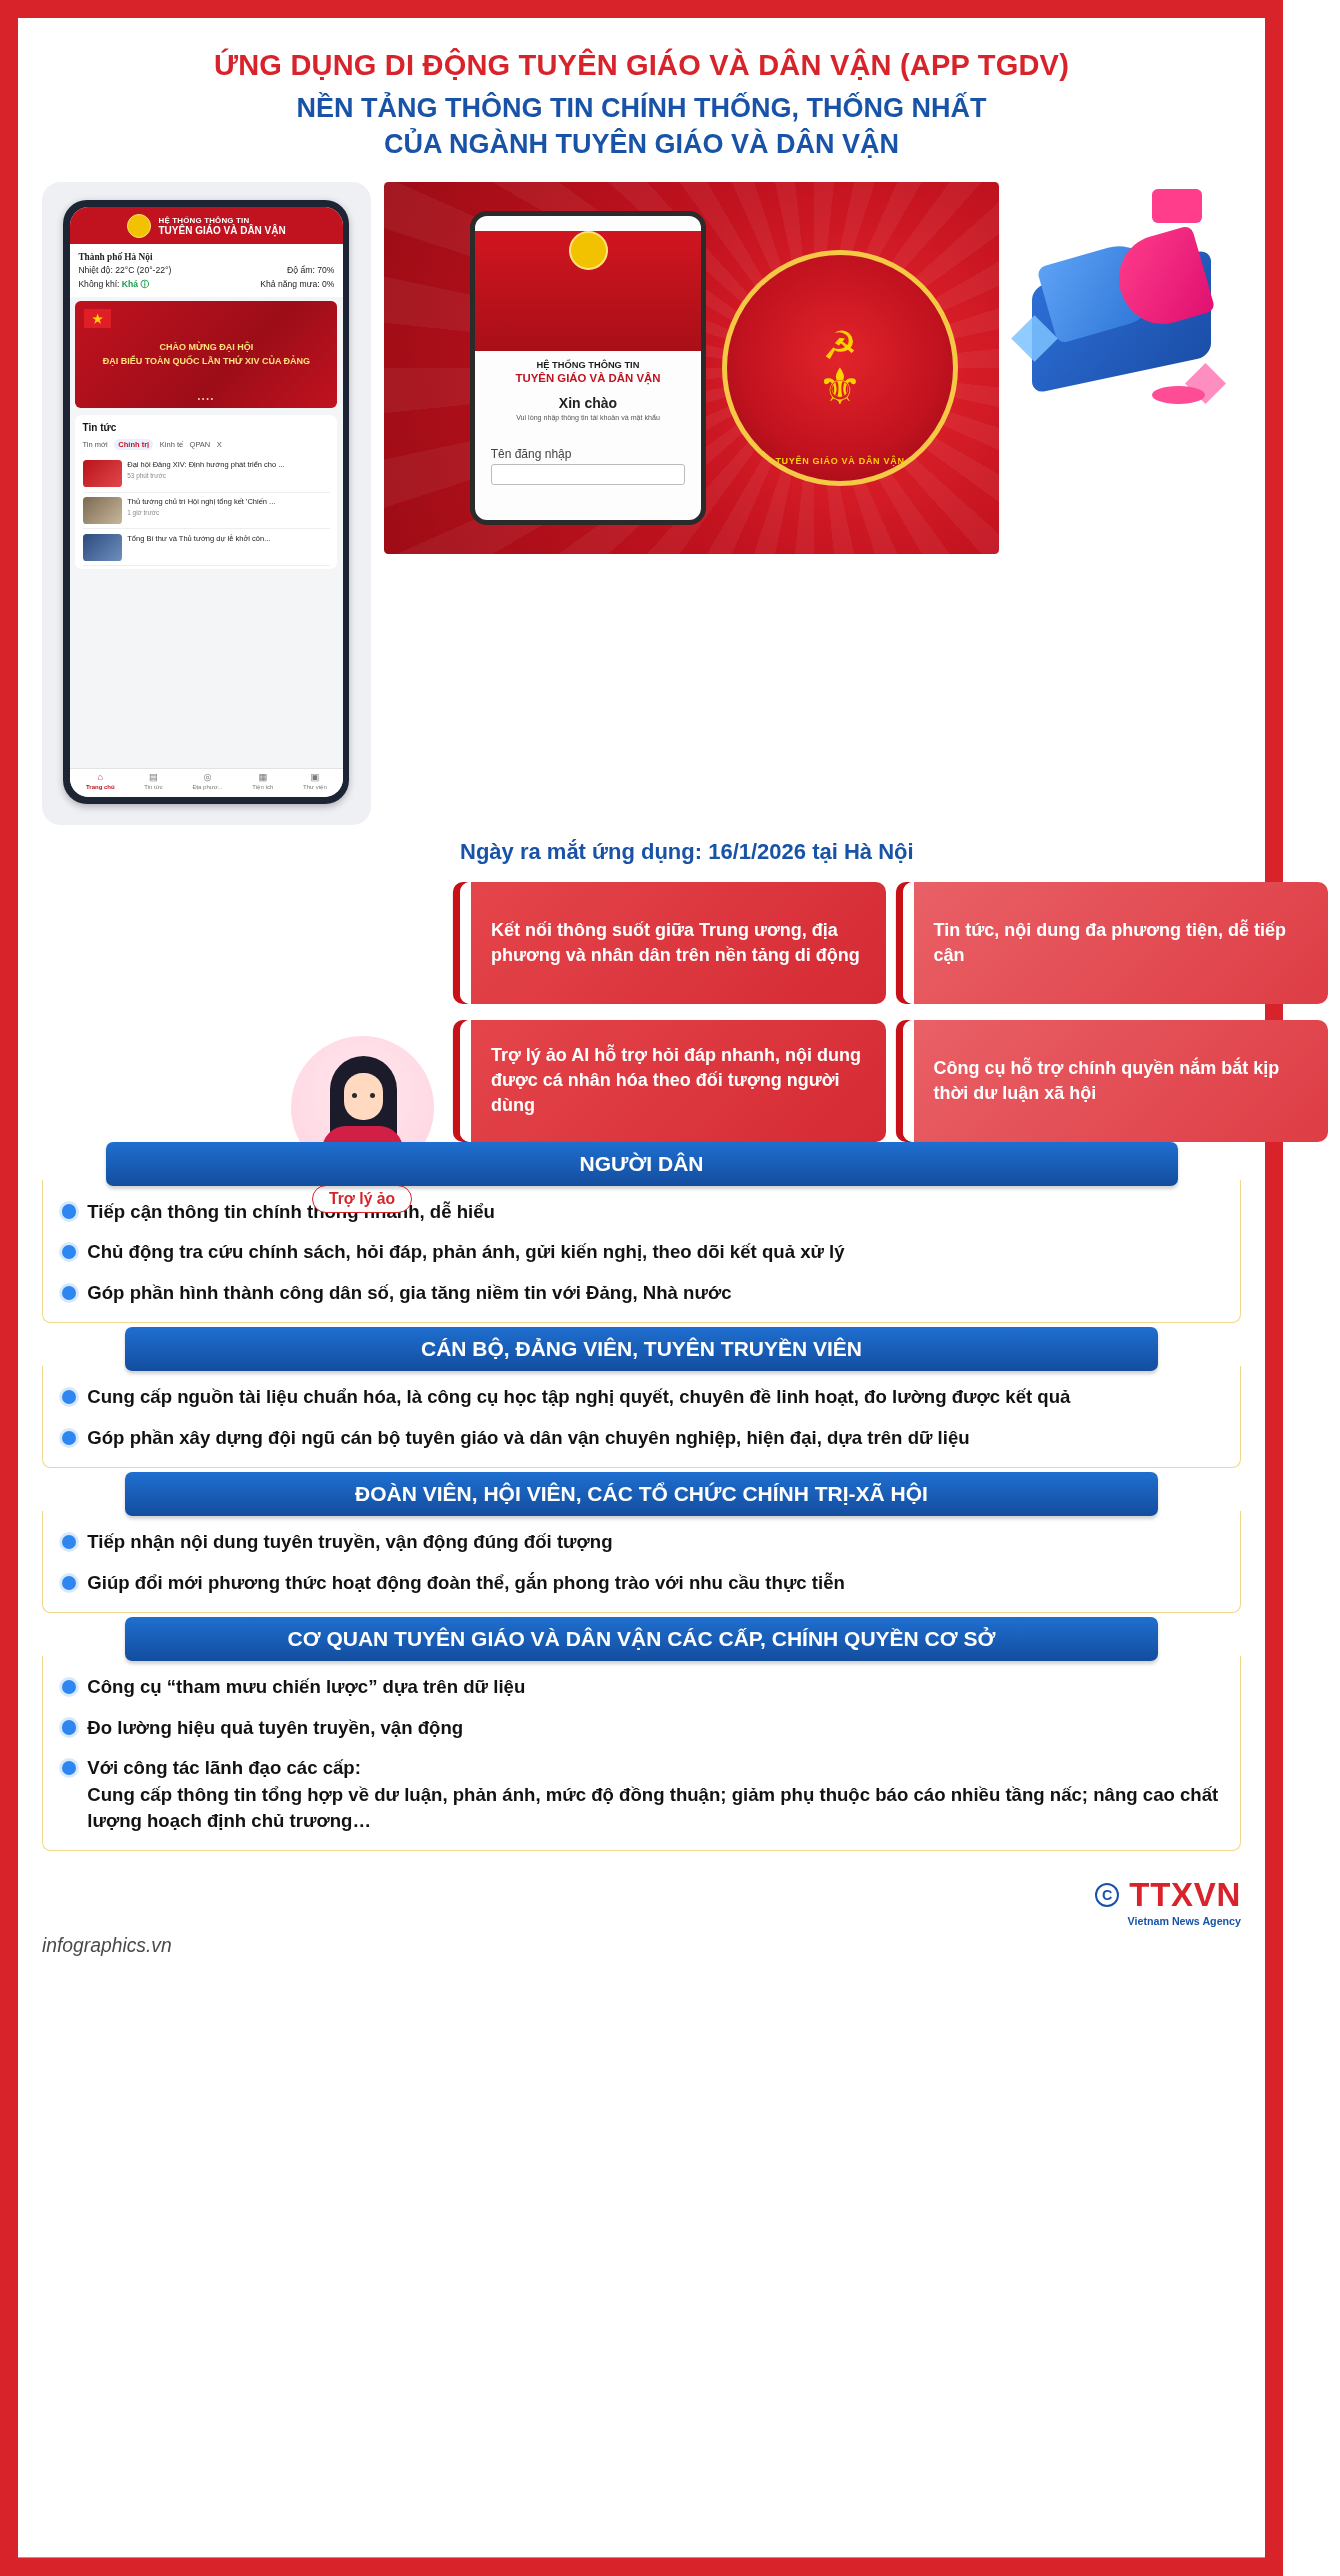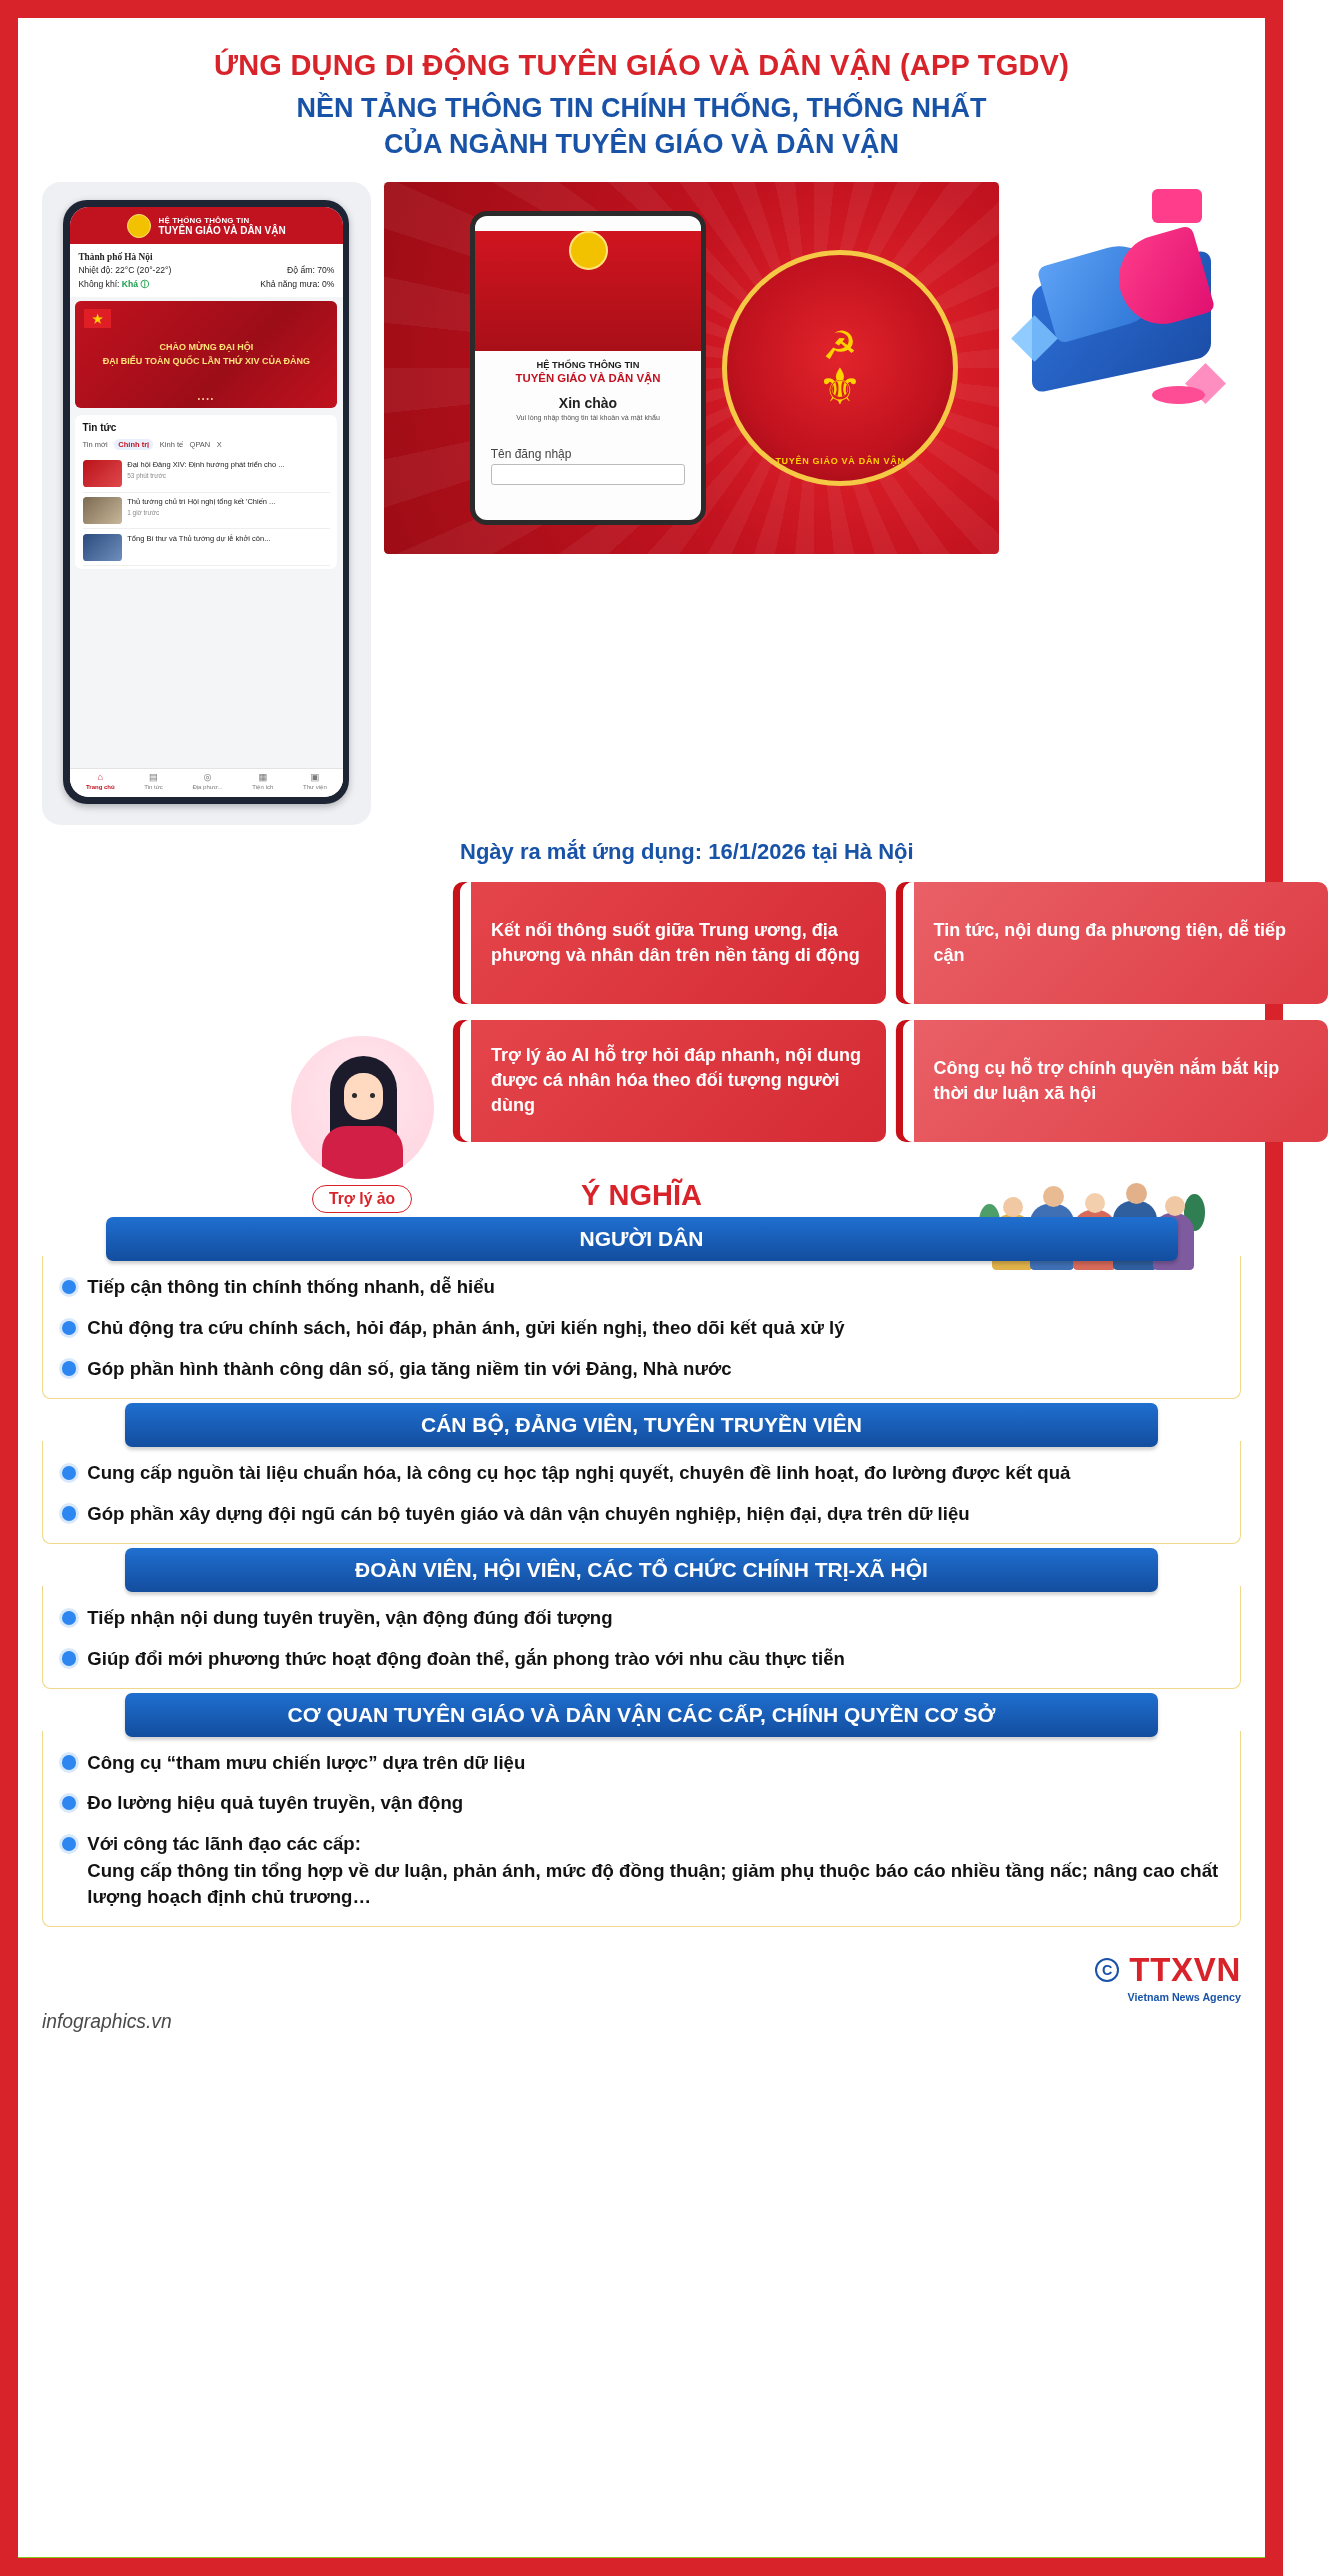--- a/index.html
+++ b/index.html
@@ -516,37 +516,20 @@
           <span class="assist-hair"></span>
           <span class="assist-face"></span>
           <span class="assist-eye l"></span>
           <span class="assist-eye r"></span>
           <span class="assist-body"></span>
         </div>
         <div class="assist-label">Trợ lý ảo</div>
       </div>
     </div>
 
-    <div class="ynghia">
-      <span>Ý NGHĨA</span>
-      <span class="people">
-        <span class="leaf" style="left:2.9px; bottom:29px; background:#4e9e6a;"></span>
-        <span class="leaf" style="right:7.1px; bottom:39px; background:#2f7f52;"></span>
-        <span class="p" style="left:15.7px; width:41px; height:56px; background:#e0b24a;"></span>
-        <span class="head" style="left:27px; bottom:53px; width:20px; height:20px; background:#f0c9a4;"></span>
-        <span class="p" style="left:54px; width:44px; height:66px; background:#3f6fb5;"></span>
-        <span class="head" style="left:67px; bottom:63px; width:21.4px; height:21.4px; background:#e8bb92;"></span>
-        <span class="p" style="left:97px; width:43px; height:60px; background:#d86a5a;"></span>
-        <span class="head" style="left:109px; bottom:57px; width:20px; height:20px; background:#f3cfad;"></span>
-        <span class="p" style="left:137px; width:44px; height:69px; background:#2f5f9e;"></span>
-        <span class="head" style="left:150px; bottom:66px; width:21.4px; height:21.4px; background:#e3b189;"></span>
-        <span class="p" style="left:177px; width:41px; height:57px; background:#7e5a9e;"></span>
-        <span class="head" style="left:189px; bottom:54px; width:20px; height:20px; background:#f0c9a4;"></span>
-      </span>
-    </div>
 
     <div class="sec">
       <div class="sec-head" style="width:1072px;">NGƯỜI DÂN</div>
       <div class="sec-body">
         <div class="bullet">
           <span class="dot"></span>
           <span class="btxt">Tiếp cận thông tin chính thống nhanh, dễ hiểu</span>
         </div>
         <div class="bullet">
           <span class="dot"></span>

